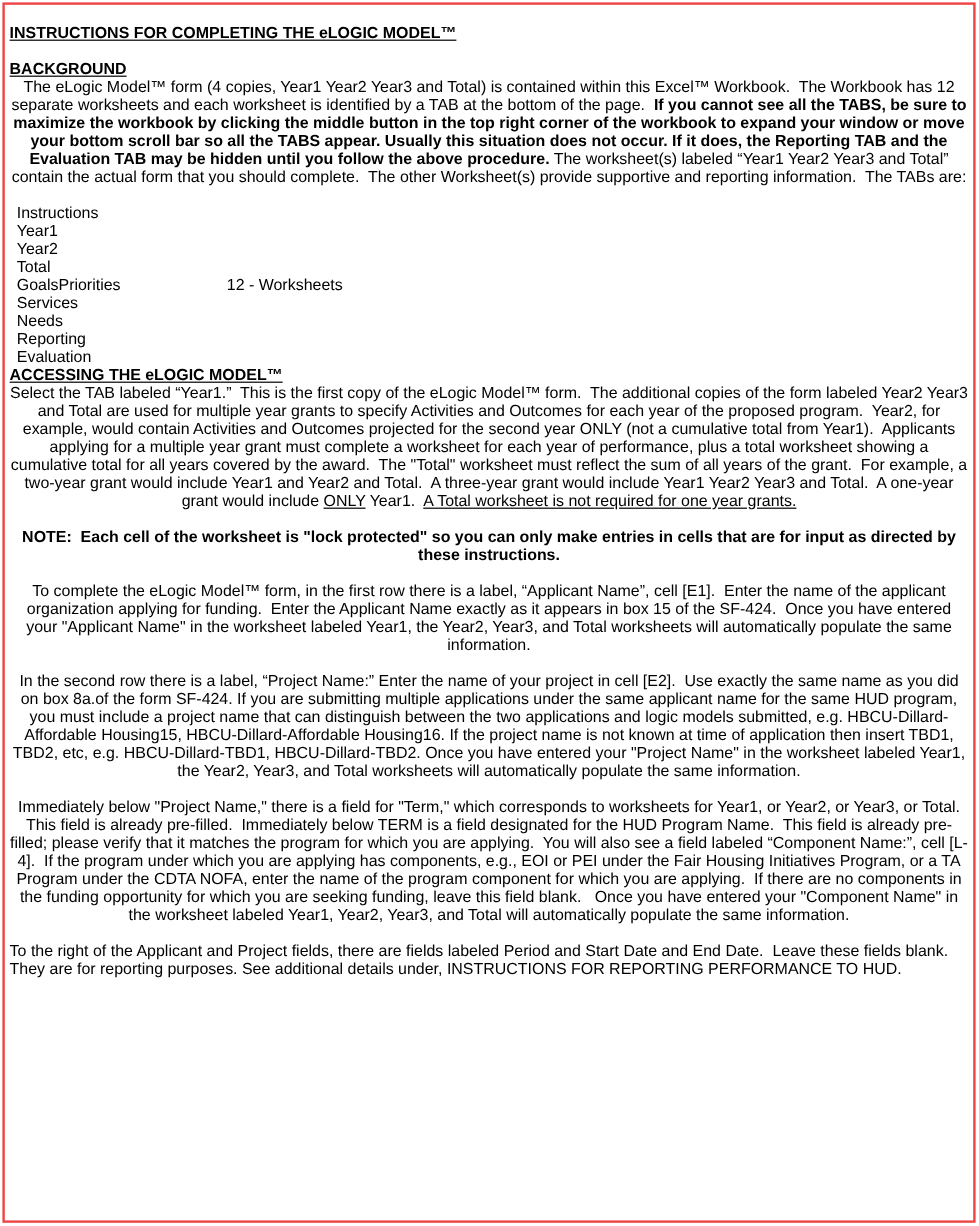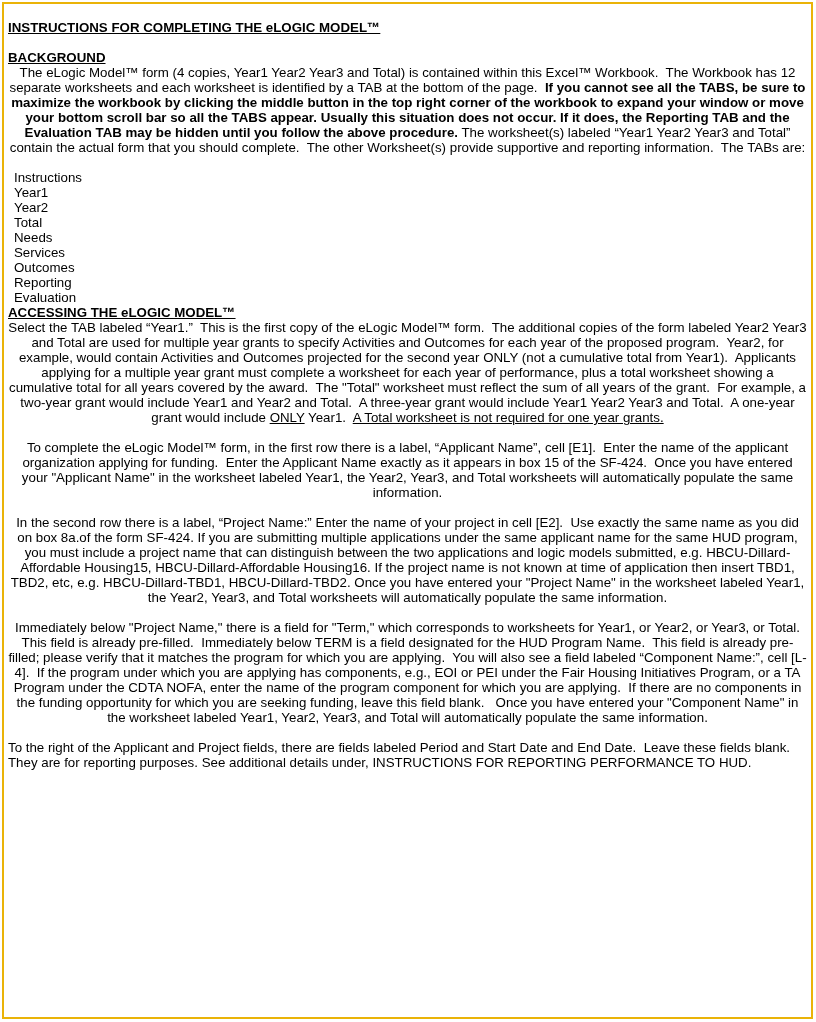--- a/index.html
+++ b/index.html
@@ -14,21 +14,21 @@
     font-family: "Liberation Sans", sans-serif;
     color: #000000;
   }
   .sheet {
     position: absolute;
     left: 2px;
     top: 2px;
     width: 811px;
     height: 1017px;
     box-sizing: border-box;
-    border: 2px solid #eab308;
+    border: 2px solid #ef4444;
     background: #ffffff;
     padding: 16px 4px 0 4px;
     font-size: 13.3px;
     line-height: 15px;
     overflow: hidden;
   }
   .title {
     font-weight: bold;
     text-decoration: underline;
     margin-bottom: 15px;
@@ -74,30 +74,31 @@
   <div class="title">INSTRUCTIONS FOR COMPLETING THE eLOGIC MODEL™</div>
 
   <div class="heading">BACKGROUND</div>
   <p class="para mb"><span>The eLogic Model™ form (4 copies, Year1 Year2 Year3 and Total) is contained within this Excel™ Workbook.  The Workbook has 12 separate worksheets and each worksheet is identified by a TAB at the bottom of the page.  </span><span class="bold">If you cannot see all the TABS, be sure to maximize the workbook by clicking the middle button in the top right corner of the workbook to expand your window or move your bottom scroll bar so all the TABS appear. Usually this situation does not occur. If it does, the Reporting TAB and the Evaluation TAB may be hidden until you follow the above procedure.</span><span> The worksheet(s) labeled “Year1 Year2 Year3 and Total” contain the actual form that you should complete.  The other Worksheet(s) provide supportive and reporting information.  The TABs are:</span></p>
 
   <div class="tabs-list">
     <div class="tab-row"><span>Instructions</span></div>
     <div class="tab-row"><span>Year1</span></div>
     <div class="tab-row"><span>Year2</span></div>
     <div class="tab-row"><span>Total</span></div>
+    <div class="tab-row"><span>GoalsPriorities</span><span class="count-note">12 - Worksheets</span></div>
+    <div class="tab-row"><span>Services</span></div>
     <div class="tab-row"><span>Needs</span></div>
-    <div class="tab-row"><span>Services</span></div>
-    <div class="tab-row"><span>Outcomes</span></div>
     <div class="tab-row"><span>Reporting</span></div>
     <div class="tab-row"><span>Evaluation</span></div>
   </div>
 
   <div class="heading">ACCESSING THE eLOGIC MODEL™</div>
   <p class="para mb"><span>Select the TAB labeled “Year1.”  This is the first copy of the eLogic Model™ form.  The additional copies of the form labeled Year2 Year3 and Total are used for multiple year grants to specify Activities and Outcomes for each year of the proposed program.  Year2, for example, would contain Activities and Outcomes projected for the second year ONLY (not a cumulative total from Year1).  Applicants applying for a multiple year grant must complete a worksheet for each year of performance, plus a total worksheet showing a cumulative total for all years covered by the award.  The "Total" worksheet must reflect the sum of all years of the grant.  For example, a two-year grant would include Year1 and Year2 and Total.  A three-year grant would include Year1 Year2 Year3 and Total.  A one-year grant would include </span><span class="underline">ONLY</span><span> Year1.  </span><span class="underline">A Total worksheet is not required for one year grants.</span></p>
 
+  <p class="para mb bold">NOTE:  Each cell of the worksheet is "lock protected" so you can only make entries in cells that are for input as directed by these instructions.</p>
 
   <p class="para mb">To complete the eLogic Model™ form, in the first row there is a label, “Applicant Name”, cell [E1].  Enter the name of the applicant organization applying for funding.  Enter the Applicant Name exactly as it appears in box 15 of the SF-424.  Once you have entered your "Applicant Name" in the worksheet labeled Year1, the Year2, Year3, and Total worksheets will automatically populate the same information.</p>
 
   <p class="para mb">In the second row there is a label, “Project Name:” Enter the name of your project in cell [E2].  Use exactly the same name as you did on box 8a.of the form SF-424. If you are submitting multiple applications under the same applicant name for the same HUD program, you must include a project name that can distinguish between the two applications and logic models submitted, e.g. HBCU-Dillard-Affordable Housing15, HBCU-Dillard-Affordable Housing16. If the project name is not known at time of application then insert TBD1, TBD2, etc, e.g. HBCU-Dillard-TBD1, HBCU-Dillard-TBD2. Once you have entered your "Project Name" in the worksheet labeled Year1, the Year2, Year3, and Total worksheets will automatically populate the same information.</p>
 
   <p class="para mb">Immediately below "Project Name," there is a field for "Term," which corresponds to worksheets for Year1, or Year2, or Year3, or Total.  This field is already pre-filled.  Immediately below TERM is a field designated for the HUD Program Name.  This field is already pre-filled; please verify that it matches the program for which you are applying.  You will also see a field labeled “Component Name:”, cell [L-4].  If the program under which you are applying has components, e.g., EOI or PEI under the Fair Housing Initiatives Program, or a TA Program under the CDTA NOFA, enter the name of the program component for which you are applying.  If there are no components in the funding opportunity for which you are seeking funding, leave this field blank.   Once you have entered your "Component Name" in the worksheet labeled Year1, Year2, Year3, and Total will automatically populate the same information.</p>
 
   <p class="para">To the right of the Applicant and Project fields, there are fields labeled Period and Start Date and End Date.  Leave these fields blank. They are for reporting purposes. See additional details under, INSTRUCTIONS FOR REPORTING PERFORMANCE TO HUD.</p>
 
 </div>

